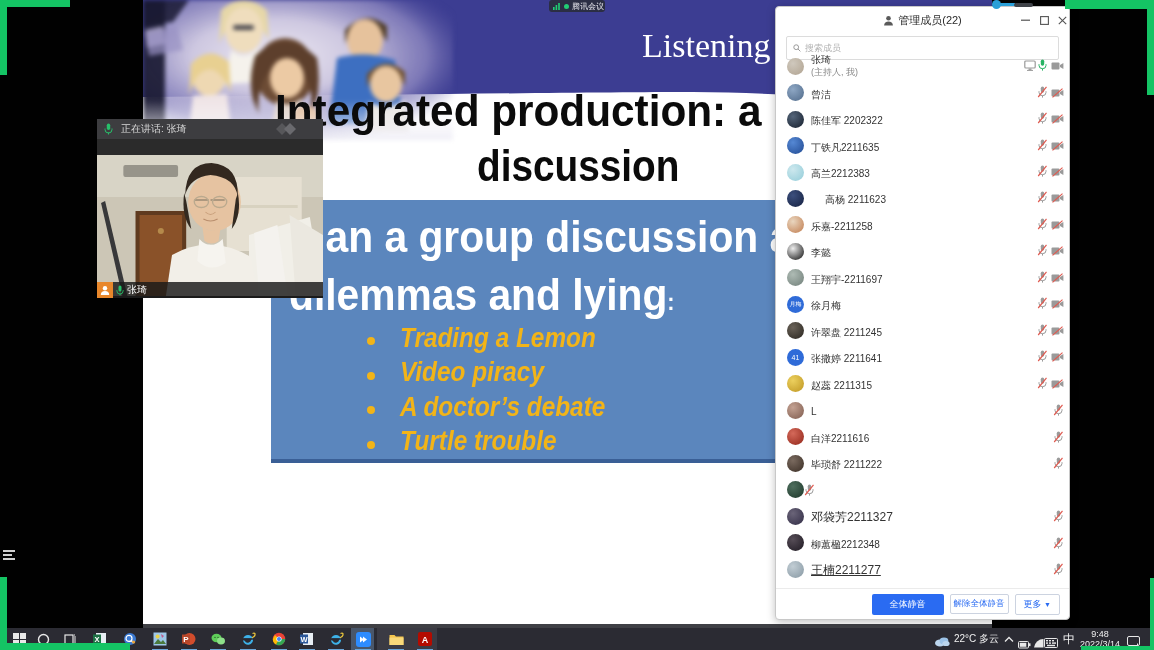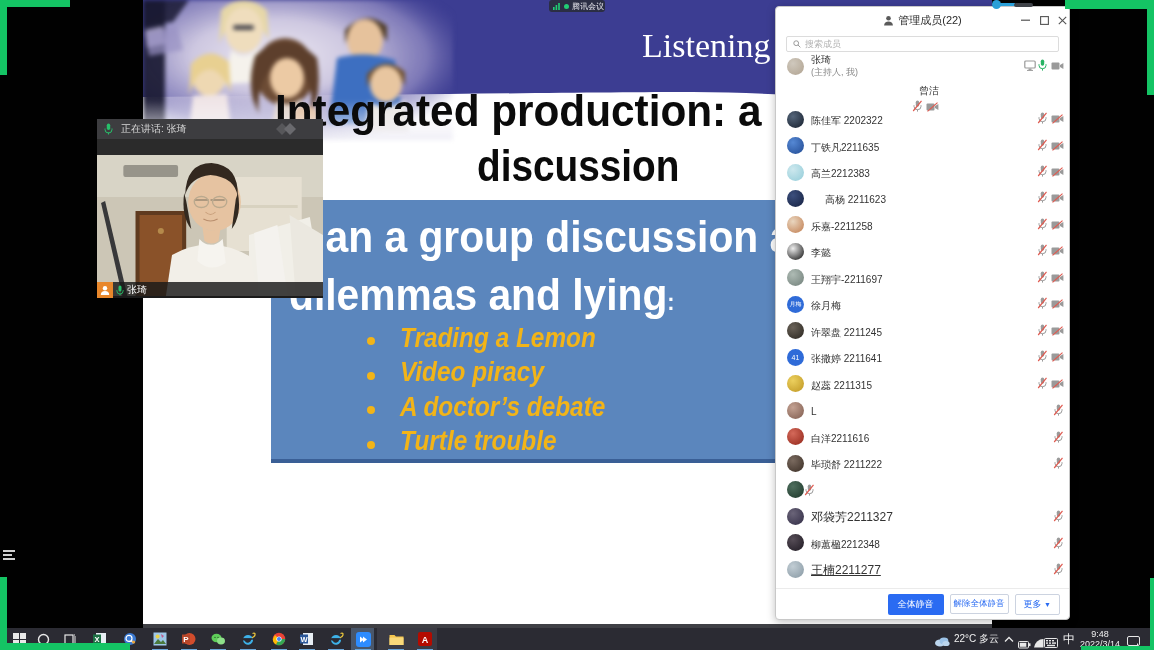--- a/index.html
+++ b/index.html
@@ -186,21 +186,21 @@
           </svg>
         <svg width="9" height="9" viewBox="0 0 9 9">
             <rect x="0.6" y="0.6" width="7.8" height="7.8" fill="none" stroke="#555" stroke-width="1.1"></rect>
           </svg>
         <svg width="9" height="9" viewBox="0 0 9 9">
             <path d="M0.8,0.8 L8.2,8.2 M8.2,0.8 L0.8,8.2" stroke="#555" stroke-width="1.1"></path>
           </svg>
       </div>
     </div>
 
-    <div style="margin:3px 10px 0 10px;height:16px;border:1px solid #dcdcdc;border-radius:2px;display:flex;align-items:center;padding-left:6px;">
+    <div style="margin:3px 10px 0 10px;height:24px;border:1px solid #dcdcdc;border-radius:2px;display:flex;align-items:center;padding-left:6px;">
       <svg width="8" height="8" viewBox="0 0 8 8">
           <circle cx="3.2" cy="3.2" r="2.4" fill="none" stroke="#9a9a9a" stroke-width="1"></circle>
           <path d="M5,5 L7.4,7.4" stroke="#9a9a9a" stroke-width="1"></path>
         </svg>
       <span style="color:#b2b2b2;font-size:9px;margin-left:4px;">搜索成员</span>
     </div>
 
     <div id="rows" style="position:absolute;left:0;top:46px;width:100%;">
         <div style="position:absolute;left:0;top:0.0px;width:100%;height:26.4px;display:flex;align-items:center;padding:0 5px 0 11px;">
     <div style="width:17px;height:17px;border-radius:50%;background:radial-gradient(circle at 35% 32%, #cfc8bd 0%, #b7ab9a 78%);"></div>
@@ -220,21 +220,21 @@
                 <rect x="3.8" y="0.5" width="3.4" height="6.2" rx="1.7" fill="#27b464"></rect>
                 <path d="M2,5.2 v1.2 a3.5,3.3 0 0 0 7,0 v-1.2" stroke="#27b464" stroke-width="1" fill="none"></path>
                 <rect x="5" y="9.6" width="1" height="2" fill="#27b464"></rect>
               </svg></span>
             <svg width="13" height="10" viewBox="0 0 13 10">
               <rect x="0.5" y="1.5" width="8" height="7" rx="1" fill="#9a9a9a"></rect>
               <path d="M9,4 L12.4,2 V8 L9,6 Z" fill="#9a9a9a"></path>
             </svg>
           </div>
         </div>
-        <div style="position:absolute;left:0;top:26.5px;width:100%;height:26.4px;display:flex;align-items:center;padding:0 5px 0 11px;flex-direction:column;">
+        <div style="position:absolute;left:0;top:26.5px;width:100%;height:26.4px;display:flex;align-items:center;padding:0 5px 0 11px;">
     <div style="width:17px;height:17px;border-radius:50%;background:radial-gradient(circle at 35% 32%, #8ea7c4 0%, #5d7796 78%);"></div>
           <div style="margin-left:7px;flex:1;"><span style="font-size:10px;color:#333;">曾洁</span></div>
           <div style="display:flex;align-items:center;">
             <span style="margin-right:3px;"><svg width="11" height="12" viewBox="0 0 11 12">
                 <rect x="3.8" y="0.5" width="3.4" height="6.2" rx="1.7" fill="#9a9a9a"></rect>
                 <path d="M2,5.2 v1.2 a3.5,3.3 0 0 0 7,0 v-1.2" stroke="#9a9a9a" stroke-width="1" fill="none"></path>
                 <rect x="5" y="9.6" width="1" height="2" fill="#9a9a9a"></rect>
                 <path d="M1.2,11 L9.5,0.8" stroke="#e05a50" stroke-width="1.2"></path>
               </svg></span>
             <svg width="13" height="10" viewBox="0 0 13 10">
@@ -510,21 +510,21 @@
               <rect x="3.8" y="0.5" width="3.4" height="6.2" rx="1.7" fill="#9a9a9a"></rect>
               <path d="M2,5.2 v1.2 a3.5,3.3 0 0 0 7,0 v-1.2" stroke="#9a9a9a" stroke-width="1" fill="none"></path>
               <rect x="5" y="9.6" width="1" height="2" fill="#9a9a9a"></rect>
               <path d="M1.2,11 L9.5,0.8" stroke="#e05a50" stroke-width="1.2"></path>
             </svg>
           </div>
         </div>
       </div>
 
     <div style="position:absolute;left:0;bottom:0;width:100%;height:31px;border-top:1px solid #ebebeb;display:flex;align-items:center;justify-content:flex-end;padding-right:9px;gap:6px;">
-      <div style="background:#2a6bf2;color:#fff;font-size:9px;padding:4px 10px;border-radius:2px;margin-left:28px;">全体静音</div>
+      <div style="background:#2a6bf2;color:#fff;font-size:9px;padding:4px 18px;border-radius:2px;margin-left:28px;">全体静音</div>
       <div style="border:1px solid #ccd3e0;color:#2a6bf2;font-size:8.5px;padding:3px 3px;border-radius:2px;">解除全体静音</div>
       <div style="border:1px solid #ccd3e0;color:#2a6bf2;font-size:9px;padding:3px 8px;border-radius:2px;">更多 <span style="font-size:7px;">▼</span></div>
     </div>
   </div>
 
   <div class="abs" style="left:999px;top:3px;width:16px;height:3px;background:#2a9fd8;"></div>
   <div class="abs" style="left:1014px;top:2.5px;width:19px;height:4px;border-radius:2px;background:#3f4248;"></div>
   <div class="abs" style="left:992px;top:0px;width:9px;height:9px;border-radius:50%;background:#2a9fd8;"></div>
 
   <div class="abs" id="taskbar" style="left:0;top:628px;width:1154px;height:22px;background:#2b2b33;">

